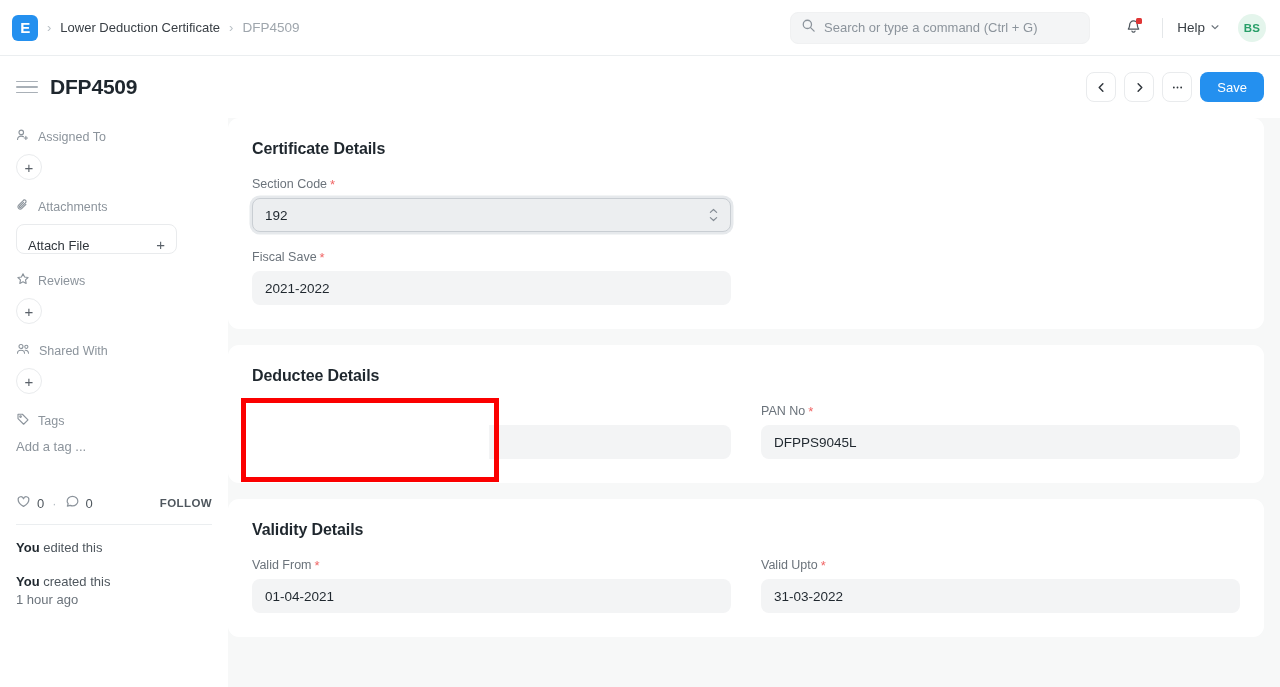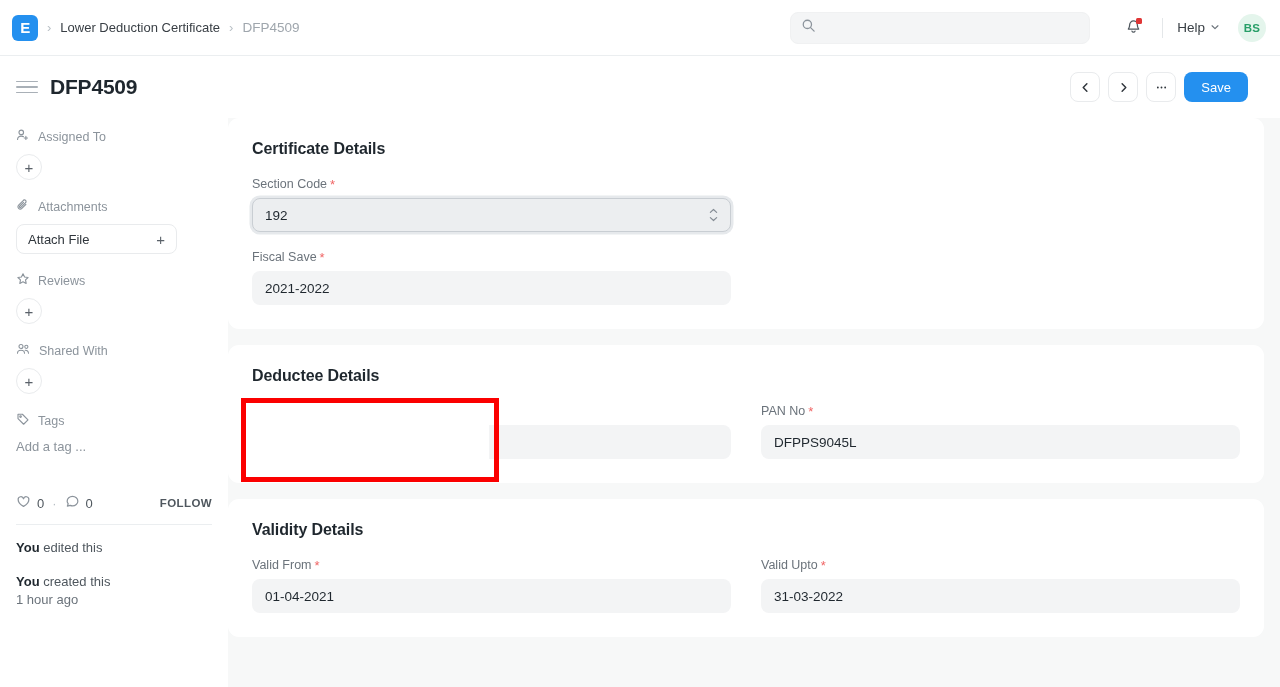--- a/index.html
+++ b/index.html
@@ -103,21 +103,21 @@
   .hamburger {
     width: 22px; display: flex; flex-direction: column; gap: 4px;
     cursor: pointer; margin-right: 12px;
   }
   .hamburger i { display: block; height: 1.6px; background: #a9b0b7; border-radius: 2px; }
   .page-title {
     font-size: 21px; font-weight: 700; color: #1f272e;
     letter-spacing: -0.2px;
   }
   .head-actions {
-    position: absolute; right: 32px;
+    position: absolute; right: 16px;
     display: flex; align-items: center; gap: 8px;
   }
   .icon-btn {
     width: 30px; height: 30px;
     background: #ffffff;
     border: 1px solid #e9ebed;
     border-radius: 8px;
     display: flex; align-items: center; justify-content: center;
     cursor: pointer;
     color: #30363c;
@@ -153,21 +153,21 @@
     width: 26px; height: 26px; border-radius: 50%;
     border: 1px solid #e9ebed; background: #fff;
     display: flex; align-items: center; justify-content: center;
     color: #5a6169; font-size: 15px; cursor: pointer;
     line-height: 1;
   }
   .attach-btn {
     width: 161px; height: 30px;
     border: 1px solid #e9ebed; border-radius: 8px;
     background: #fff;
-    display: flex; align-items: center; justify-content: space-between;
+    display: flex; align-items: flex-end; justify-content: space-between;
     padding: 0 11px; cursor: pointer;
     font-size: 13px; color: #30363c;
   }
   .tag-placeholder {
     font-size: 13px; color: #8c949c; cursor: pointer;
     padding-top: 1px;
   }
 
   .social-row {
     display: flex; align-items: center;
@@ -260,20 +260,21 @@
   <span class="crumb-sep">›</span>
   <span class="crumb-current">DFP4509</span>
 
   <div class="search-wrap">
     <span>
       <svg width="15" height="15" viewBox="0 0 20 20" fill="none" stroke="#8c949c" stroke-width="1.7">
         <circle cx="8.5" cy="8.5" r="5.5"></circle>
           <line x1="12.8" y1="12.8" x2="17.5" y2="17.5" stroke-linecap="round"></line>
       </svg>
     </span>
+    <input class="search-input" placeholder="Search or type a command (Ctrl + G)" style="">
   </div>
 
   <div class="nav-right">
     <button class="bell-btn">
       <span>
         <svg width="17" height="17" viewBox="0 0 20 20" fill="none" stroke="#4f575e" stroke-width="1.5">
           <path d="M5.5 8a4.5 4.5 0 019 0c0 3 1 4.3 1.6 5H3.9C4.5 12.3 5.5 11 5.5 8z" stroke-linejoin="round"></path>
           <path d="M8.2 15.4a1.9 1.9 0 003.6 0" stroke-linecap="round"></path>
         </svg>
       </span>

